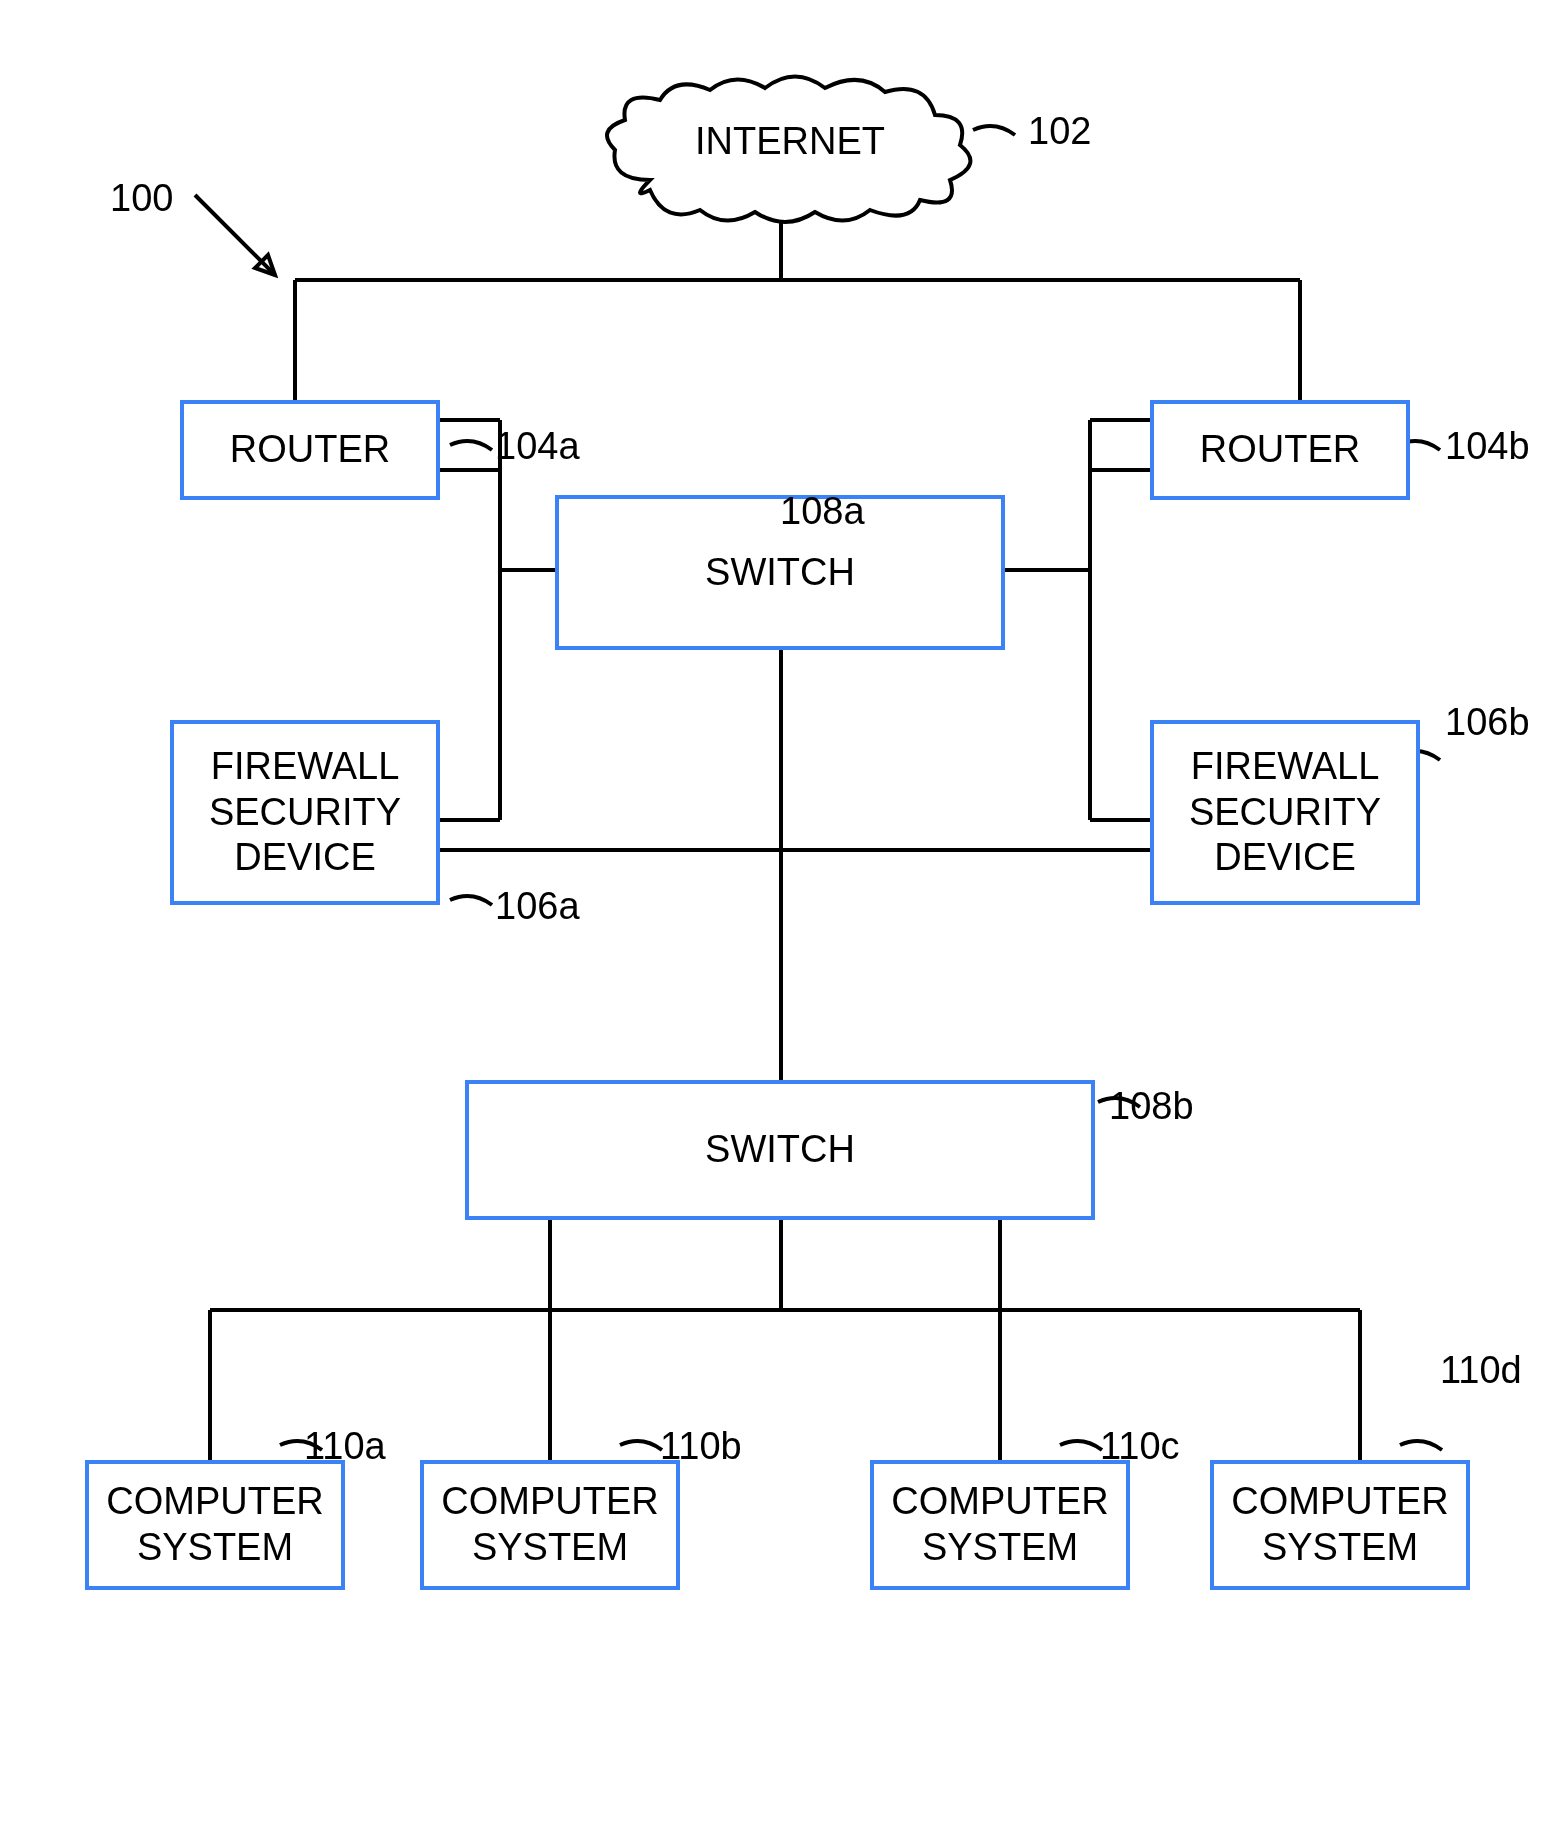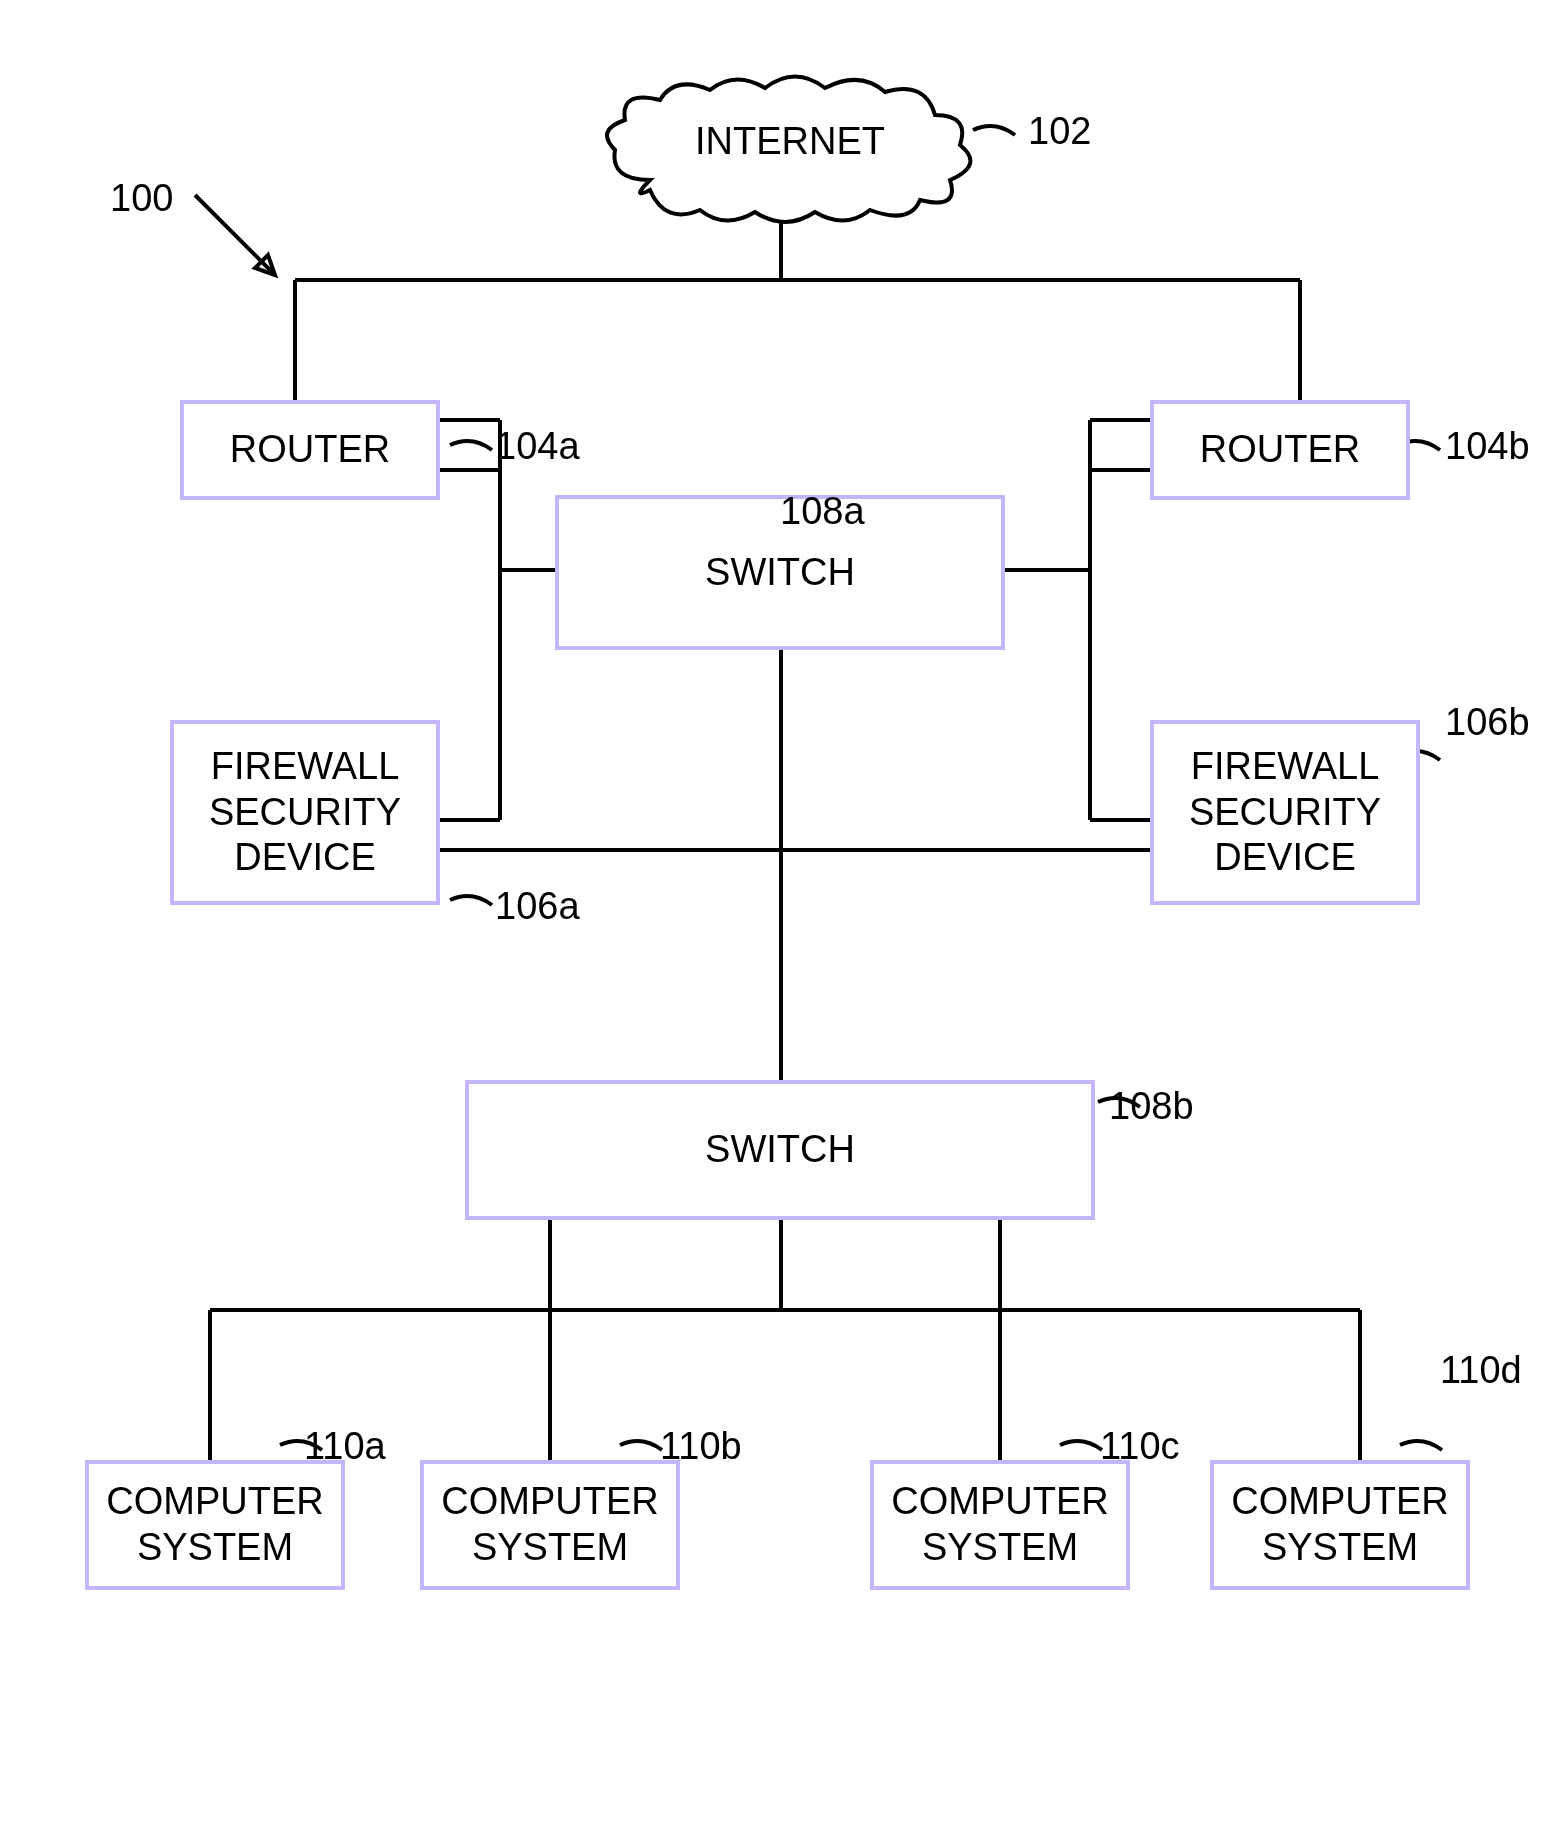--- a/index.html
+++ b/index.html
@@ -9,21 +9,21 @@
     font-family: Arial, Helvetica, sans-serif;
   }
   .canvas {
     position: relative;
     width: 1562px;
     height: 1628px;
     background: #fff;
   }
   .box {
     position: absolute;
-    border: 4px solid #c4b5fd;
+    border: 4px solid #3b82f6;
     background: #fff;
     display: flex;
     align-items: center;
     justify-content: center;
     text-align: center;
     font-size: 38px;
     line-height: 1.2;
     box-sizing: border-box;
     padding: 8px;
   }

